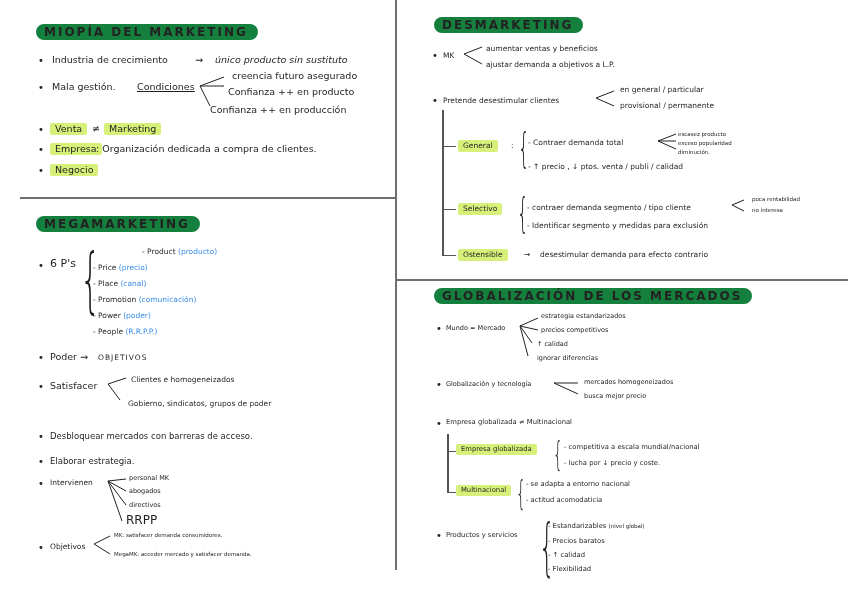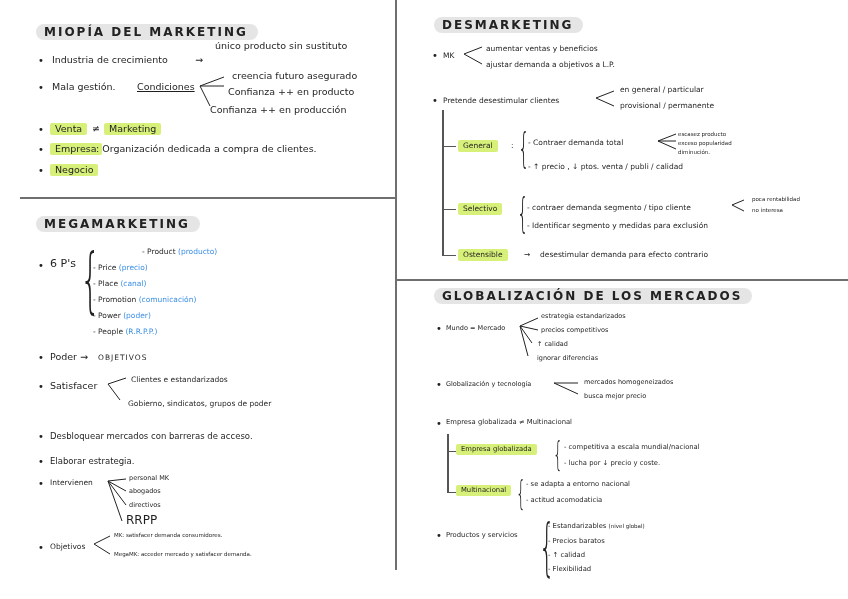--- a/index.html
+++ b/index.html
@@ -1,20 +1,20 @@
 <!DOCTYPE html>
 <html><head>
 <meta charset="utf-8">
 <style>
   html,body{margin:0;padding:0;background:#fff;}
   body{width:848px;height:599px;position:relative;overflow:hidden;
        font-family:"DejaVu Sans",sans-serif;color:#1a1a1a;}
   .divider{position:absolute;background:#6f6f6f;}
   .title{position:absolute;font-family:"DejaVu Sans",sans-serif;font-size:12px;
-         letter-spacing:2px;font-weight:bold;color:#222;background:#e5e5e5;
+         letter-spacing:2px;font-weight:bold;color:#222;background:#15803d;
          border-radius:8px;padding:1px 10px 1px 8px;white-space:nowrap;}
   .t{position:absolute;font-family:"DejaVu Sans",sans-serif;font-size:9.5px;
      white-space:nowrap;color:#1f1f1f;line-height:12px;}
   .s{font-size:7.5px;}
   .xs{font-size:5.5px;line-height:7px;}
   .bul{position:absolute;font-size:10px;color:#222;line-height:12px;}
   .hl{background:#d7f07a;border-radius:2px;padding:0 5px;}
   .blue{color:#3a8ee6;}
   .u{text-decoration:underline;}
   .brace{position:absolute;font-family:"DejaVu Sans",sans-serif;color:#222;
@@ -29,21 +29,21 @@
 <div class="divider" style="left:395px;top:0;width:2px;height:570px;"></div>
 <div class="divider" style="left:20px;top:197px;width:375px;height:2px;"></div>
 <div class="divider" style="left:395px;top:279px;width:453px;height:2px;"></div>
 
 <section>
   <div class="title" style="left:36px;top:24px;">MIOPÍA DEL MARKETING</div>
 
   <span class="bul" style="left:38px;top:55px;">•</span>
   <span class="t" style="left:52px;top:54px;">Industria de crecimiento</span>
   <span class="t" style="left:195px;top:54px;">→</span>
-  <span class="t" style="left:215px;top:40px;">único producto sin sustituto</span>
+  <span class="t" style="left:215px;top:54px;font-style:italic;">único producto sin sustituto</span>
 
   <span class="bul" style="left:38px;top:82px;">•</span>
   <span class="t" style="left:52px;top:81px;">Mala gestión.</span>
   <span class="t u" style="left:137px;top:81px;">Condiciones</span>
   <svg class="arr" style="left:198px;top:74px;" width="30" height="36">
     <path d="M2 12 L26 3 M2 12 L26 12 M2 12 L12 32"></path>
     </svg>
   <span class="t" style="left:232px;top:70px;">creencia futuro asegurado</span>
   <span class="t" style="left:228px;top:86px;">Confianza ++ en producto</span>
   <span class="t" style="left:210px;top:104px;">Confianza ++ en producción</span>
@@ -79,21 +79,21 @@
   <span class="bul" style="left:38px;top:352px;">•</span>
   <span class="t" style="left:50px;top:351px;">Poder</span>
   <span class="t" style="left:80px;top:351px;">→</span>
   <span class="t s" style="left:98px;top:352px;letter-spacing:1px;">OBJETIVOS</span>
 
   <span class="bul" style="left:38px;top:381px;">•</span>
   <span class="t" style="left:50px;top:380px;">Satisfacer</span>
   <svg class="arr" style="left:106px;top:376px;" width="24" height="26">
     <path d="M2 8 L20 2 M2 8 L14 24"></path>
     </svg>
-  <span class="t s" style="left:131px;top:374px;">Clientes e estandarizados</span>
+  <span class="t s" style="left:131px;top:374px;">Clientes e homogeneizados</span>
   <span class="t s" style="left:128px;top:398px;">Gobierno, sindicatos, grupos de poder</span>
 
   <span class="bul" style="left:38px;top:431px;">•</span>
   <span class="t s" style="left:50px;top:430px;font-size:8.5px;">Desbloquear mercados con barreras de acceso.</span>
 
   <span class="bul" style="left:38px;top:456px;">•</span>
   <span class="t s" style="left:50px;top:455px;font-size:8.5px;">Elaborar estrategia.</span>
 
   <span class="bul" style="left:38px;top:478px;">•</span>
   <span class="t s" style="left:50px;top:477px;">Intervienen</span>

